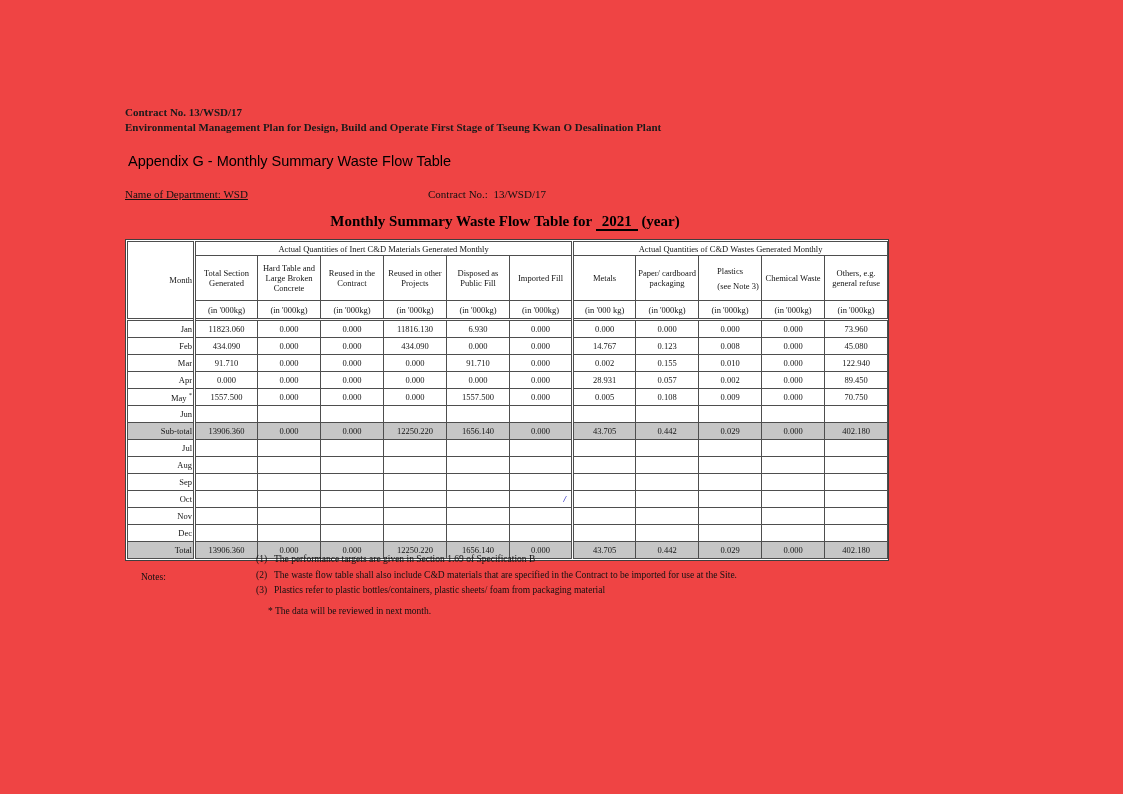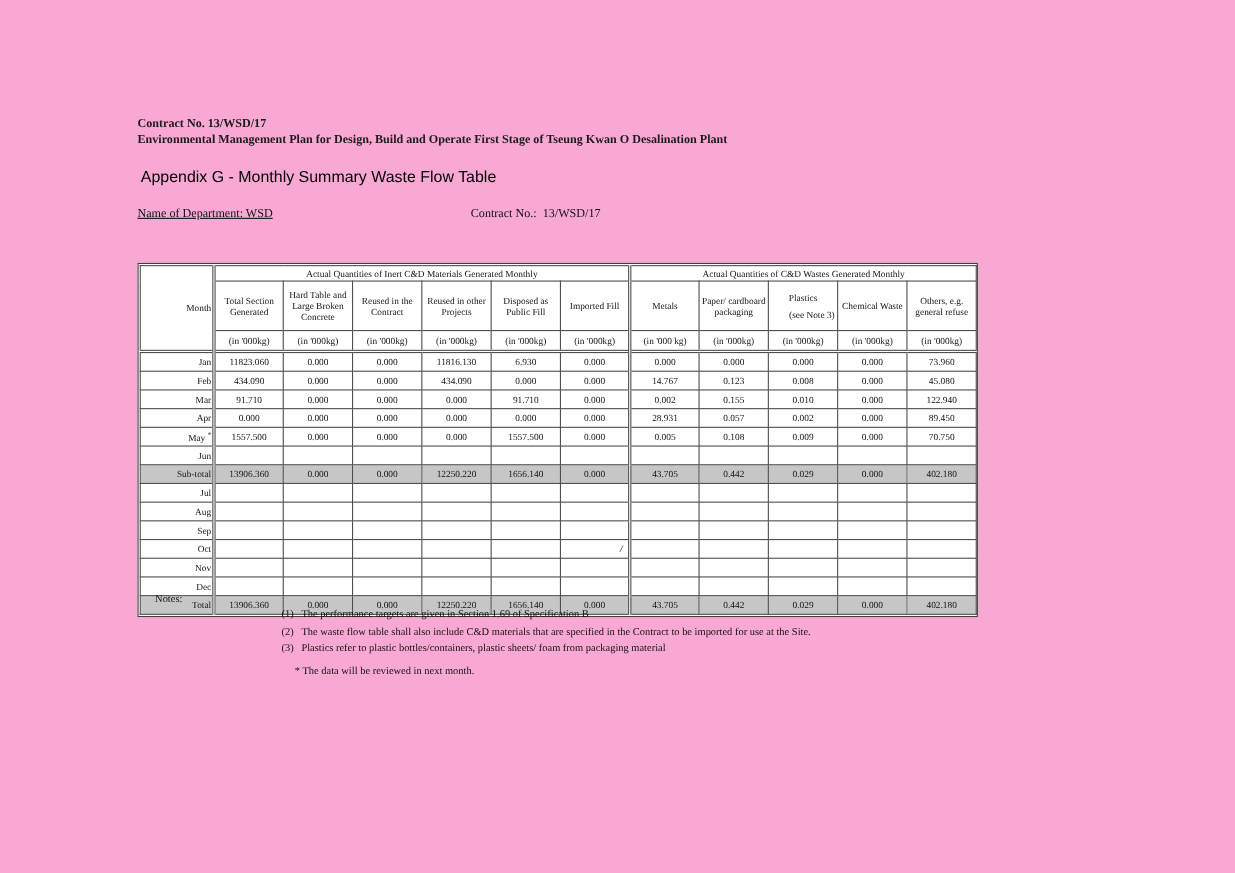--- a/index.html
+++ b/index.html
@@ -1,17 +1,17 @@
 <!DOCTYPE html>
 <html><head>
 <meta charset="utf-8">
 <style>
   html,body { margin:0; padding:0; background:#ffffff; }
   #page {
-    position:relative; width:1123px; height:794px; background:#f9a8d4;
+    position:relative; width:1123px; height:794px; background:#ef4444;
     font-family:"Liberation Serif", serif; color:#111; overflow:hidden;
   }
   
   #doc-header { position:absolute; left:125px; top:105px; font-size:11px; font-weight:bold; line-height:14.5px; color:#1a1a1a; }
   #appendix-title { position:absolute; left:128px; top:153px; font-family:"Liberation Sans", sans-serif; font-size:14.5px; color:#000; }
   #dept-line  { position:absolute; left:125px; top:188px; font-size:11px;text-decoration:underline; }
   #contract-line2 { position:absolute; left:428px; top:188px; font-size:11px; white-space:pre; }
 
   
   #table-title { position:absolute; left:125px; top:213px; width:760px; text-align:center;
@@ -30,21 +30,21 @@
   tbody td { height:16px; }
   td.mcol { font-size:8.5px;text-align:right; }
   .sub { margin-top:5px;padding-left:16px; }
   .sec { border-left:3px double #4e4e4e; }
   tbody tr:first-child td { border-top:3px double #4e4e4e; }
   tr.shaded td { background:#c6c6c6; }
   sup { font-size:6.5px; }
   .cursor-mark { float:right; margin-right:4px; color:#2323bb; font-style:italic; font-weight:bold; font-size:9px; line-height:14px; }
 
   
-  #notes-label { position:absolute; left:125px; top:540px; font-size:9.5px;padding-left:16px; }
+  #notes-label { position:absolute; left:125px; top:572px; font-size:9.5px;padding-left:16px; }
   #notes-items { position:absolute; left:256px; top:552px; font-size:9.5px; }
   #notes-items .note-item { display:flex; line-height:15.5px; }
   #notes-items .num { width:18px; flex:none; }
   #asterisk-note { position:absolute; left:268px; top:606px; font-size:9.5px; }
 
   
   #page-footer { position:absolute; left:125px; top:630px; width:760px; text-align:center;
                  font-size:10px; color:#333; letter-spacing:1px; }
 </style>
 </head>
@@ -55,20 +55,25 @@
   <div id="doc-header">
     <div>Contract No. 13/WSD/17</div>
     <div>Environmental Management Plan for Design, Build and Operate First Stage of Tseung Kwan O Desalination Plant</div>
   </div>
 
   <div id="appendix-title">Appendix G - Monthly Summary Waste Flow Table</div>
 
   <div id="dept-line">Name of Department: WSD</div>
   <div id="contract-line2">Contract No.:  13/WSD/17</div>
 
+  <div id="table-title">
+    <span>Monthly Summary Waste Flow Table for</span>
+    <span class="year">2021</span>
+    <span>(year)</span>
+  </div>
 
   <div id="tablewrap">
     <table>
       <colgroup>
         <col style="width:67px">
         <col style="width:63px">
           <col style="width:63px">
           <col style="width:63px">
           <col style="width:63px">
           <col style="width:63px">

